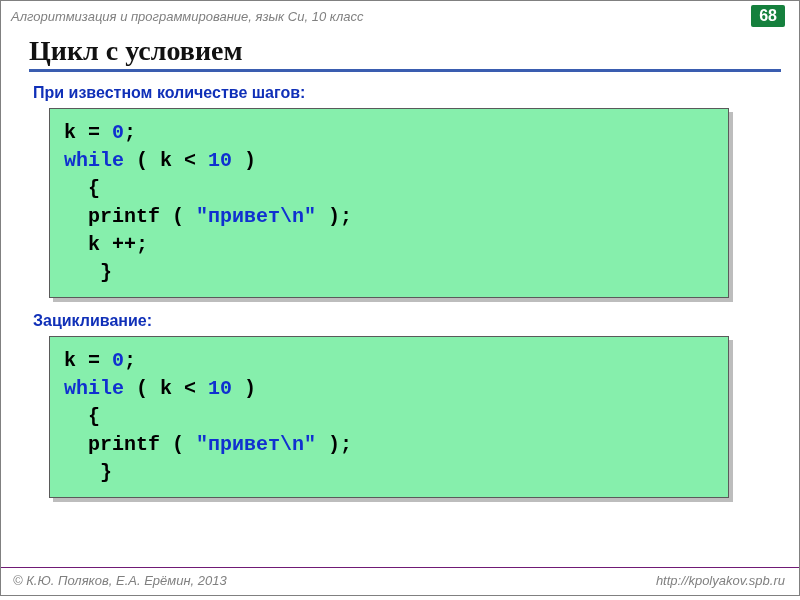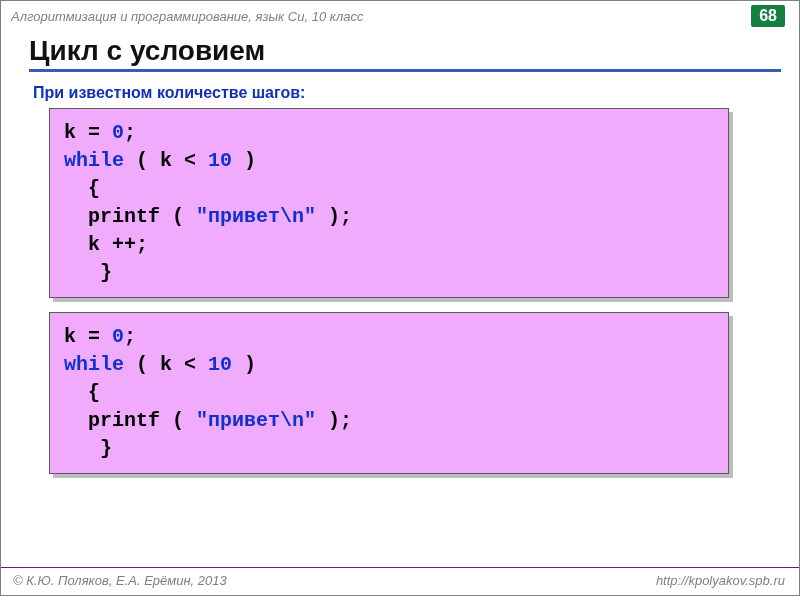--- a/index.html
+++ b/index.html
@@ -18,31 +18,32 @@
   .header-subject { color: #808080; font-style: italic; font-size: 13px; }
   .header-pnum {
     background: #15803d; color: #fff; font-weight: bold;
     font-size: 16px; padding: 0 8px; height: 22px; line-height: 22px;
     border-radius: 2px;
   }
   .title-row {
     margin: 8px 18px 8px 28px;
     border-bottom: 3px solid #3a5db0;
     padding-bottom: 2px;
+    font-family: Liberation Serif, serif;
   }
   .title-row h1 {
     font-size: 28px; font-weight: bold; color: #111;
   }
   .content { flex: 1; padding: 0 30px 0 30px; }
   .subhead {
     color: #1030b8; font-size: 16px; font-weight: bold;
     margin: 4px 0 6px 2px;
   }
   .codebox {
-    background: #f0abfc;
+    background: #86efac;
     border: 1px solid #5a5a5a;
     box-shadow: 4px 4px 0 #bdbdbd;
     margin: 0 40px 14px 18px;
     padding: 10px 14px 10px 14px;
     font-family: "Courier New", Courier, monospace;
     font-size: 20px; font-weight: bold;
     line-height: 1.4;
     white-space: pre;
     color: #000;
   }
@@ -74,20 +75,21 @@
   <div class="content">
 
     <div class="subhead">При известном количестве шагов:</div>
     <div class="codebox"><span>k = </span><span class="tok-num">0</span><span>;</span>
 <span class="tok-kw">while</span><span> ( k &lt; </span><span class="tok-num">10</span><span> )</span>
 <span>  {</span>
 <span>  printf ( </span><span class="tok-str">"привет\n"</span><span> );</span>
 <span>  k ++;</span>
 <span>   }</span></div>
 
+    <div class="subhead">Зацикливание:</div>
     <div class="codebox"><span>k = </span><span class="tok-num">0</span><span>;</span>
 <span class="tok-kw">while</span><span> ( k &lt; </span><span class="tok-num">10</span><span> )</span>
 <span>  {</span>
 <span>  printf ( </span><span class="tok-str">"привет\n"</span><span> );</span>
 <span>   }</span></div>
 
   </div>
 
   <div class="footer">
     <span>© К.Ю. Поляков, Е.А. Ерёмин, 2013</span>

